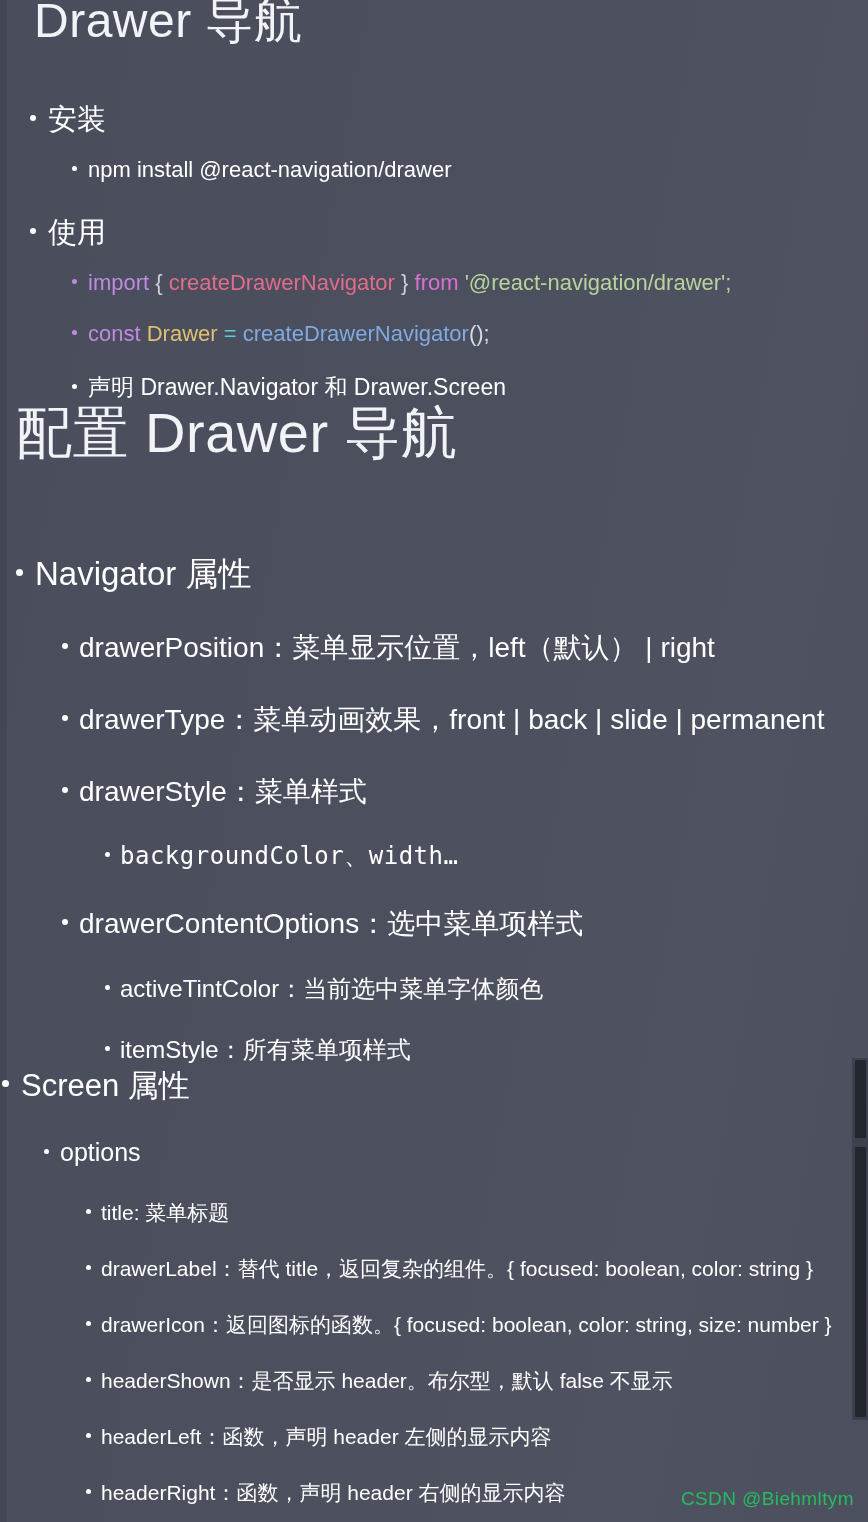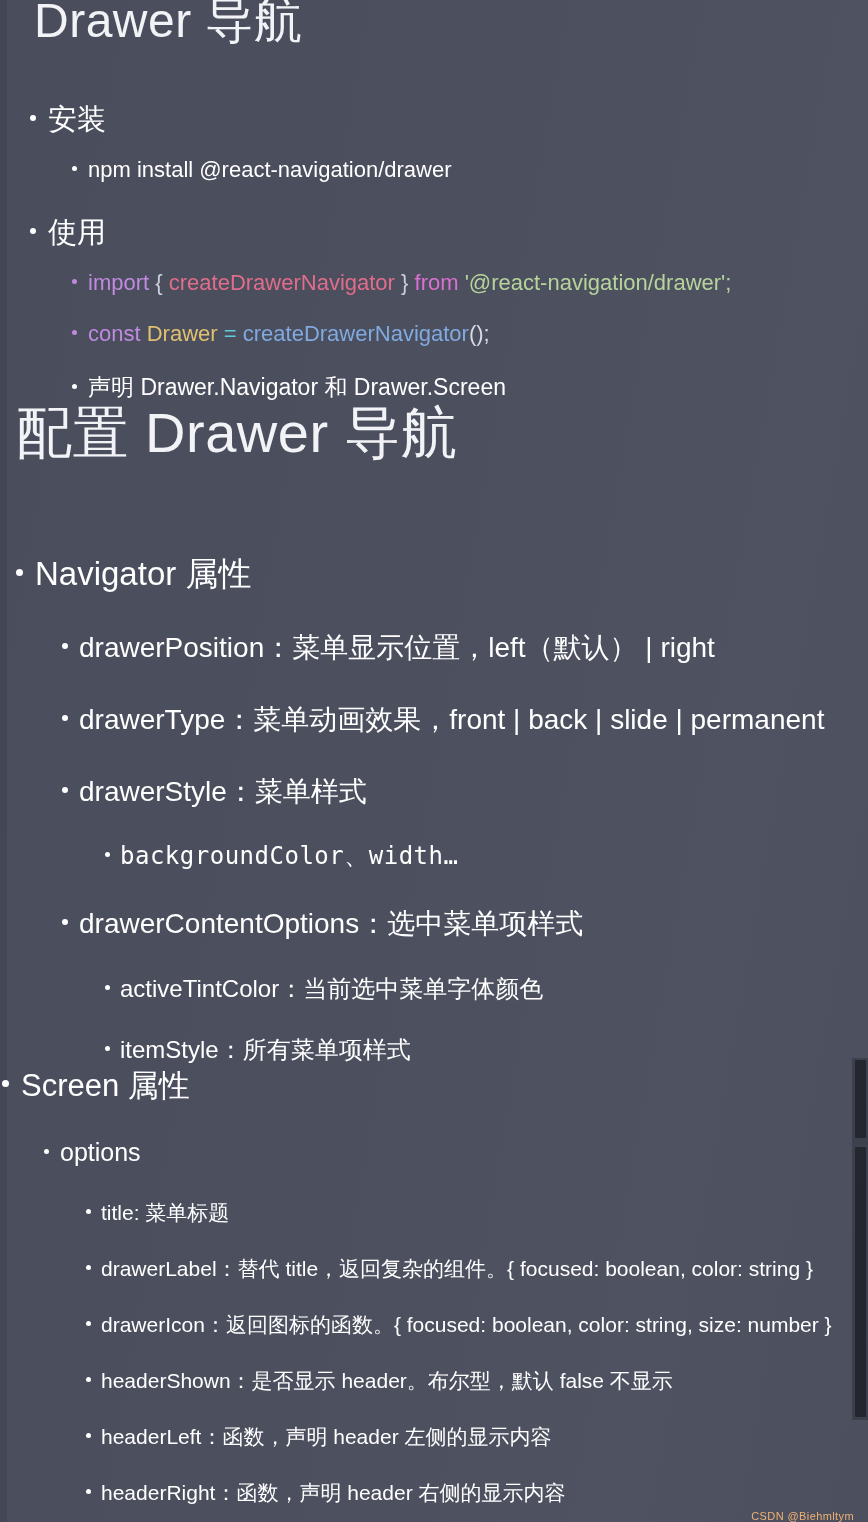--- a/index.html
+++ b/index.html
@@ -114,23 +114,23 @@
   .scroll-thumb {
     position: absolute;
     right: 2px;
     width: 11px;
     background: #21232c;
     border-radius: 1px;
   }
 
   .watermark {
     position: absolute;
-    right: 14px; bottom: 0;
-    color: #fdba74;
-    font-size: 11px;
+    right: 14px; bottom: 12px;
+    color: #22c55e;
+    font-size: 19px;
     letter-spacing: 0.4px;
     opacity: .92;
   }
 </style>
 </head>
 <body>
 
 <div id="page">
 
   <div class="left-edge"></div>

